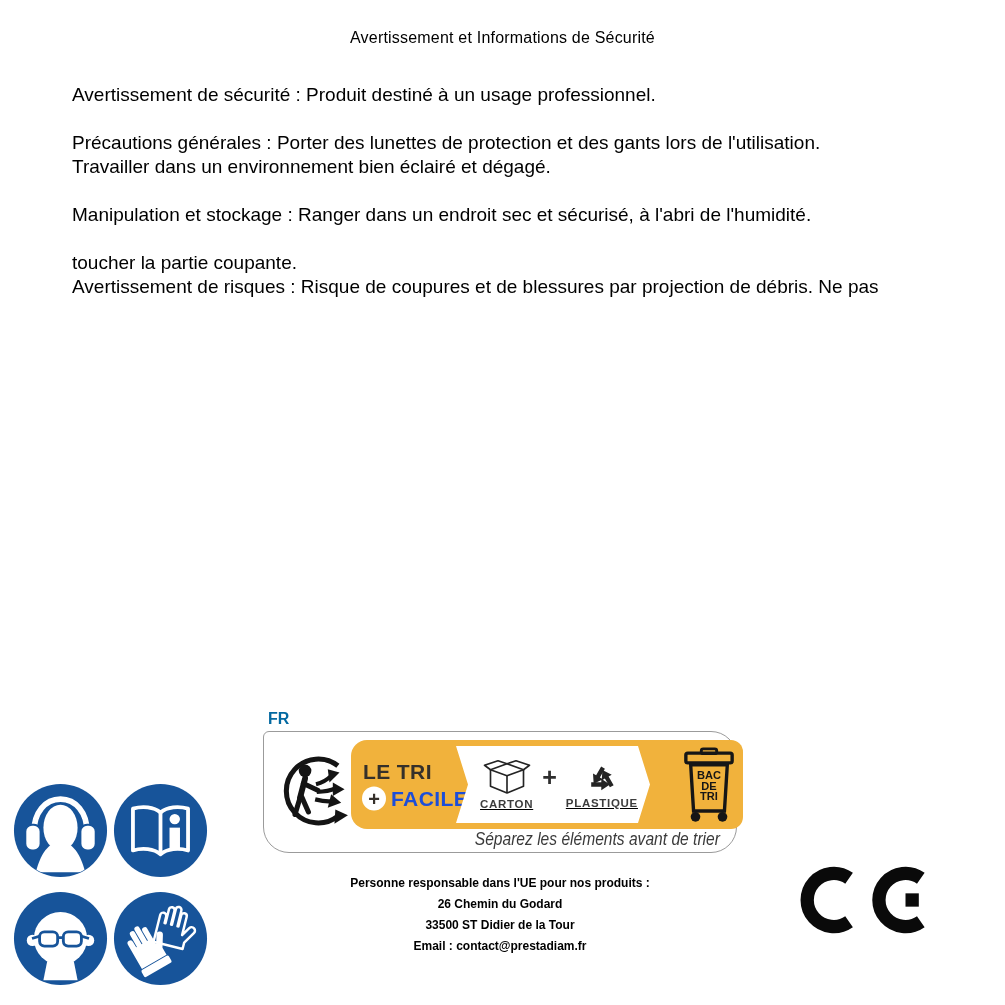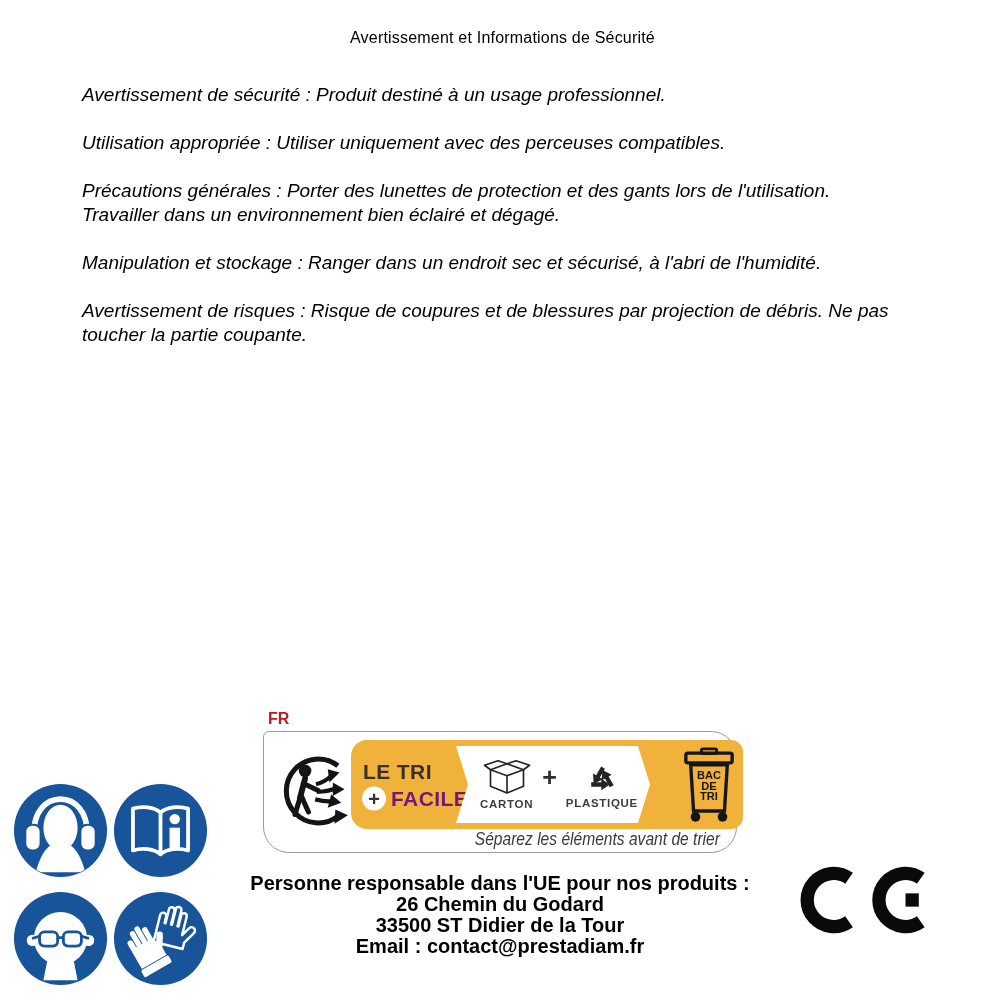--- a/index.html
+++ b/index.html
@@ -5,97 +5,94 @@
   html,body{margin:0;padding:0;background:#ffffff;}
   body{
     width:1005px;height:1005px;position:relative;overflow:hidden;
     font-family:"Liberation Sans",sans-serif;color:#000;
   }
   .page-title{
     position:absolute;top:29px;left:0;width:100%;text-align:center;
     font-size:16px;font-weight:normal;letter-spacing:.2px;
   }
   .body-text{position:absolute;left:72px;top:83px;width:900px;font-size:19px;line-height:24px;}
-  .para{margin:0 0 24px 10px;font-style:italic;}
+  .para{margin:0 0 24px 0;}
   .line{display:block;white-space:nowrap;}
 
   
   .icon-grid{
     position:absolute;left:13px;top:783px;width:200px;
     display:grid;grid-template-columns:95px 95px;grid-gap:13px 5px;
   }
   .sicon{width:95px;height:95px;display:block;}
 
   
   .banner{position:absolute;left:263px;top:710px;width:474px;}
-  .fr-code{font-weight:bold;font-size:16px;color:#b91c1c;margin-left:5px;}
+  .fr-code{font-weight:bold;font-size:16px;color:#0369a1;margin-left:5px;}
   .tri-box{
     position:relative;margin-top:3px;width:474px;height:122px;box-sizing:border-box;
     border:1.5px solid #9b9b9b;border-radius:6px 26px 26px 26px;background:#fff;
   }
   .triman{position:absolute;left:10px;top:10px;width:84px;height:98px;}
   .band{
     position:absolute;left:87px;top:8px;width:392px;height:89px;
     border-radius:16px 12px 12px 16px;
   }
   .tri-text{position:absolute;left:11px;top:50%;transform:translateY(-50%);}
   .tri-line1{font-size:21px;font-weight:800;color:#35302a;letter-spacing:.4px;padding-left:1px;}
   .tri-line2{display:flex;align-items:center;gap:5px;margin-top:3px;}
   .plus-circle{
     width:24px;height:24px;border-radius:50%;background:#fff;
     display:flex;align-items:center;justify-content:center;
     font-size:20px;font-weight:800;color:#35302a;line-height:1;
   }
-  .facile{font-size:21px;font-weight:800;color:#701a75;letter-spacing:.4px;}
+  .facile{font-size:21px;font-weight:800;color:#1d4ed8;letter-spacing:.4px;}
   .inset{
     position:absolute;left:105px;top:6px;width:194px;height:77px;background:#fff;
     clip-path:polygon(0 0,182px 0,100% 50%,182px 100%,0 100%,12px 50%);
     display:flex;align-items:center;justify-content:center;gap:9px;
     padding-left:12px;box-sizing:border-box;
   }
-  .mat{display:flex;flex-direction:column;align-items:center;gap:1px;}
+  .mat{display:flex;flex-direction:column;align-items:center;gap:1px;text-decoration:underline;}
   .mat-label{font-size:11.5px;font-weight:bold;color:#3d3d3d;letter-spacing:.7px;white-space:nowrap;}
   .joiner{font-size:25px;font-weight:800;color:#2e2e2e;margin-bottom:15px;}
   .bin{position:absolute;right:7px;top:7px;}
   .tri-caption{
     position:absolute;right:16px;bottom:2px;font-style:italic;font-size:19px;color:#3a3a3a;
     transform:scaleX(.82);transform-origin:right center;white-space:nowrap;
   }
 
   
   .address{
     position:absolute;left:238px;top:873px;width:524px;text-align:center;
-    font-weight:bold;font-size:20px;line-height:21px;
+    font-weight:bold;font-size:12px;line-height:21px;
   }
   .address div{white-space:nowrap;}
 
   .ce-mark{position:absolute;left:799px;top:851px;}
 </style>
 </head>
 <body>
 
 <div class="page-title">Avertissement et Informations de Sécurité</div>
 
 <div class="body-text">
   <p class="para">
     <span class="line">Avertissement de sécurité : Produit destiné à un usage professionnel.</span>
   </p>
   <p class="para">
-    <span class="line">Utilisation appropriée : Utiliser uniquement avec des perceuses compatibles.</span>
-  </p>
-  <p class="para">
     <span class="line">Précautions générales : Porter des lunettes de protection et des gants lors de l'utilisation.</span>
     <span class="line">Travailler dans un environnement bien éclairé et dégagé.</span>
   </p>
   <p class="para">
     <span class="line">Manipulation et stockage : Ranger dans un endroit sec et sécurisé, à l'abri de l'humidité.</span>
   </p>
   <p class="para">
+    <span class="line">toucher la partie coupante.</span>
     <span class="line">Avertissement de risques : Risque de coupures et de blessures par projection de débris. Ne pas</span>
-    <span class="line">toucher la partie coupante.</span>
   </p>
 </div>
 
 <div class="icon-grid">
 
   <svg class="sicon" viewBox="0 0 100 100">
     <defs>
         <clipPath id="clipEar">
           <circle cx="50" cy="50" r="48.5"></circle>
         </clipPath>

